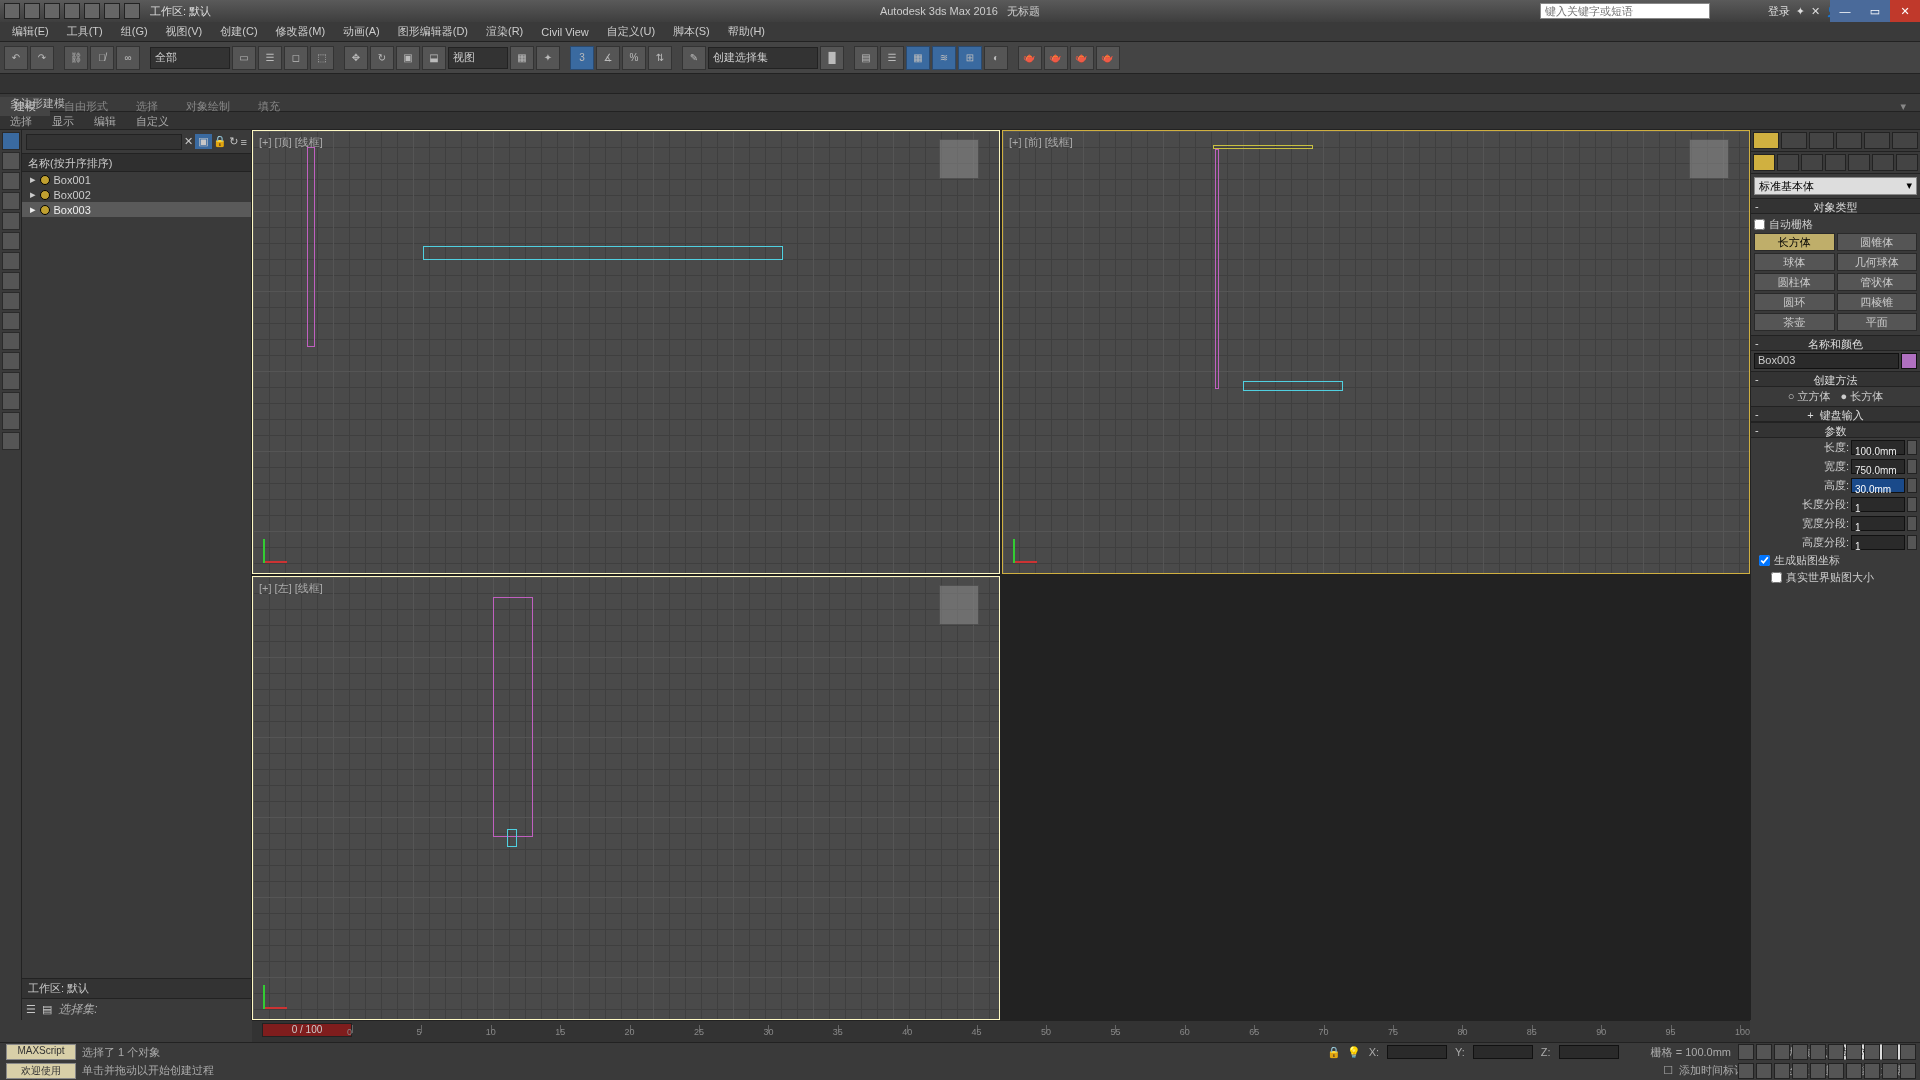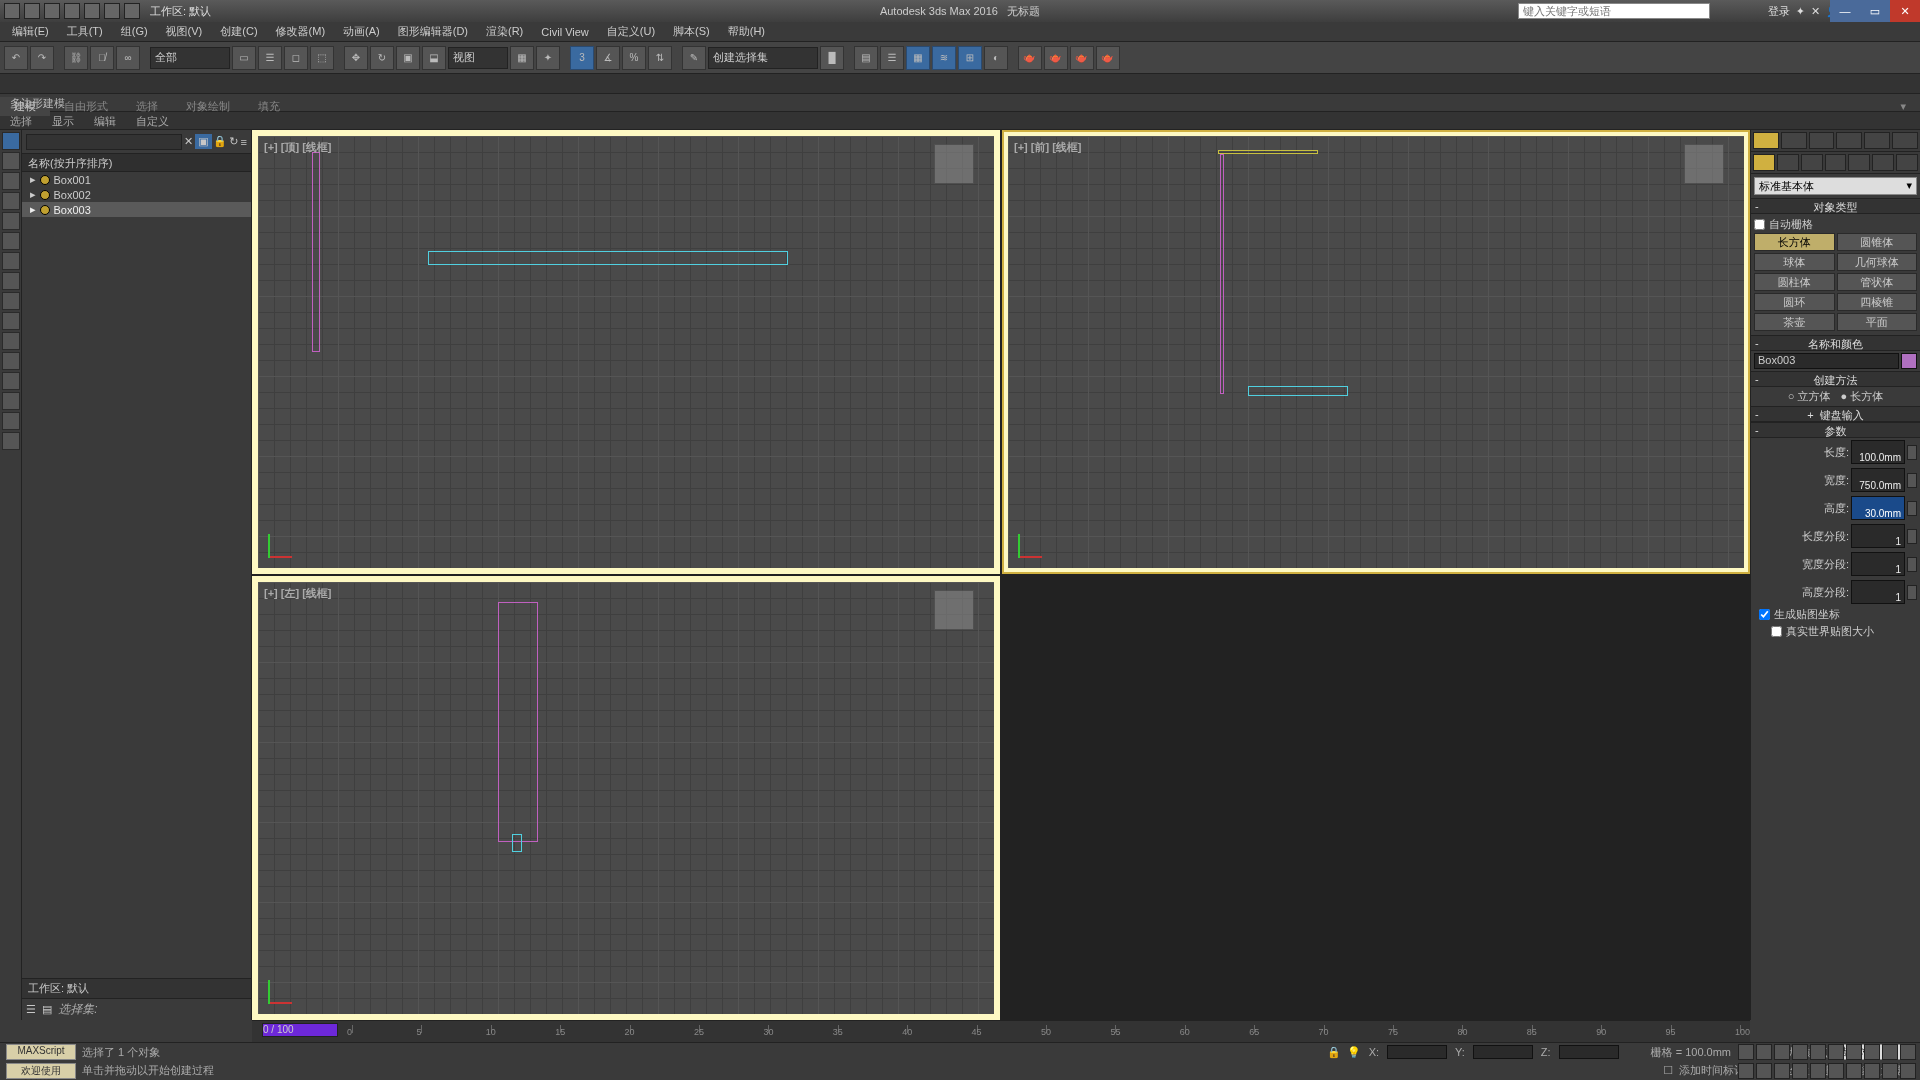--- a/index.html
+++ b/index.html
@@ -2,21 +2,21 @@
 <html><head>
 <meta charset="utf-8">
 <style>
 * { margin:0; padding:0; box-sizing:border-box; font-family:"Microsoft YaHei",Arial,sans-serif; font-size:11px; user-select:none; }
 body { width:1920px; height:1080px; background:#3a3a3a; color:#c8c8c8; overflow:hidden; position:relative; }
 .titlebar { height:22px; background:linear-gradient(#5a5a5a,#3e3e3e); display:flex; align-items:center; color:#ddd; }
 .titlebar .left-icons { display:flex; gap:4px; padding:0 4px; }
 .titlebar .icon { width:16px; height:16px; background:#666; border:1px solid #222; }
 .titlebar .ws { margin-left:6px; font-size:11px; }
 .titlebar .title-center { position:absolute; left:50%; transform:translateX(-50%); font-size:11px; color:#ccc; }
-.titlebar .search { position:absolute; right:210px; height:16px; width:192px; background:#fff; border:1px solid #888; font-size:11px; color:#888; padding:4px 4px; }
+.titlebar .search { position:absolute; right:210px; height:16px; width:170px; background:#fff; border:1px solid #888; font-size:11px; color:#888; padding:4px 4px; }
 .titlebar .right-icons { position:absolute; right:80px; display:flex; gap:6px; }
 .titlebar .login { position:absolute; right:130px; font-size:11px; }
 .winbtns { position:absolute; right:0; top:0; display:flex; }
 .winbtns div { width:30px; height:22px; display:flex; align-items:center; justify-content:center; color:#fff; }
 .winbtns .min,.winbtns .max { background:#4a6a9a; }
 .winbtns .close { background:#c0392b; }
 .menubar { height:20px; background:#3a3a3a; display:flex; align-items:center; padding:0 4px; gap:2px; border-bottom:1px solid #222; }
 .menubar span { padding:0 8px; font-size:11px; color:#ccc; cursor:default; }
 .toolbar { height:32px; background:#444; display:flex; align-items:center; gap:2px; padding:0 4px; border-bottom:1px solid #222; }
 .tbtn { width:24px; height:24px; background:#555; border:1px solid #333; display:flex; align-items:center; justify-content:center; font-size:10px; color:#bbb; }
@@ -40,21 +40,21 @@
 .sp-hdr { height:18px; background:#2f2f2f; color:#ccc; font-size:11px; padding:2px 6px; border-bottom:1px solid #222; }
 .sp-list { flex:1; background:#3a3a3a; overflow:auto; }
 .sp-item { display:flex; align-items:center; gap:4px; padding:1px 8px; font-size:11px; color:#ccc; }
 .sp-item.sel { background:#5a5a5a; color:#eee; }
 .sp-ball { width:10px; height:10px; border-radius:50%; background:#c0a030; border:1px solid #000; }
 .sp-ws { background:#333; height:20px; border-top:1px solid #222; font-size:11px; padding:2px 6px; }
 .sp-layer { height:22px; border-top:1px solid #222; display:flex; align-items:center; gap:6px; padding:0 4px; }
 .sp-layer .lab { font-size:12px; color:#aaa;font-style:italic; }
 
 .viewports { flex:1; display:grid; grid-template-columns:1fr 1fr; grid-template-rows:1fr 1fr; gap:2px; background:#222; position:relative; }
-.vp { background:#000000; position:relative; overflow:hidden; border:6px solid #fef9c3;font-weight:bold; }
+.vp { background:#000000; position:relative; overflow:hidden; border:1px solid #fef9c3; }
 .vp.active { outline:2px solid #d0b040; outline-offset:-2px; }
 .vp-label { position:absolute; top:4px; left:6px; font-size:11px; color:#aaa; z-index:5; }
 .grid-bg { position:absolute; inset:0; background-image:
   linear-gradient(#555 1px,transparent 1px),
   linear-gradient(90deg,#555 1px,transparent 1px),
   linear-gradient(#3f3f3f 1px,transparent 1px),
   linear-gradient(90deg,#3f3f3f 1px,transparent 1px);
   background-size:80px 80px,80px 80px,16px 16px,16px 16px;
   background-color:#4a4a4a; }
 .vp.persp .grid-bg { background:#4a4a4a; }
@@ -78,26 +78,26 @@
 .rp-btn { flex:1; height:18px; background:#555; border:1px solid #2a2a2a; font-size:11px; text-align:center; line-height:16px; color:#ccc; }
 .rp-btn.sel { background:#bfae6a; color:#000; }
 .rp-chk { font-size:11px; color:#ccc; display:flex; gap:4px; align-items:center; padding:1px 0; }
 .rp-chk input { width:11px; height:11px; }
 .rp-name-row { display:flex; gap:2px; margin:2px 3px; }
 .rp-name { flex:1; height:16px; background:#2a2a2a; border:1px solid #111; color:#ccc; font-size:11px; padding:0 3px; }
 .rp-swatch { width:16px; height:16px; background:#b070c0; border:1px solid #111; }
 .rp-radio { display:flex; gap:10px; justify-content:center; padding:2px; font-size:11px; color:#ccc; }
 .rp-spin { display:flex; align-items:center; gap:2px; margin:2px 3px; font-size:11px; color:#ccc; }
 .rp-spin label { flex:1; text-align:right; }
-.rp-spin .val { width:54px; height:15px; background:#2a2a2a; border:1px solid #111; color:#eee; font-size:10px; text-align:right; padding:11px 3px; }
+.rp-spin .val { width:54px; height:15px; background:#2a2a2a; border:1px solid #111; color:#eee; font-size:10px; text-align:left; padding:5px 3px; }
 .rp-spin .val.edit { background:#1a4a8a; color:#fff; }
 .rp-spin .arrows { width:10px; height:15px; background:#555; border:1px solid #222; }
 
 .timeline { position:absolute; left:252px; right:170px; bottom:38px; height:22px; background:#333; border-top:1px solid #222; }
-.tl-slider { position:absolute; top:2px; left:10px; width:76px; height:14px; background:#6d28d9; border:1px solid #222; text-align:left; font-size:10px; color:#ccc; }
+.tl-slider { position:absolute; top:2px; left:10px; width:90px; height:14px; background:#7f1d1d; border:1px solid #222; text-align:center; font-size:10px; color:#ccc; }
 .tl-track { position:absolute; top:4px; left:100px; right:10px; height:12px; }
 .tl-tick { position:absolute; top:0; width:1px; height:8px; background:#666; }
 .tl-num { position:absolute; top:2px; font-size:9px; color:#888; }
 
 .statusbar { position:absolute; left:0; right:0; bottom:0; height:38px; background:#3a3a3a; border-top:1px solid #222; display:flex; flex-direction:column; }
 .sb-row { flex:1; display:flex; align-items:center; gap:6px; padding:0 6px; font-size:11px; color:#aaa; }
 .sb-script { width:70px; height:16px; background:#d8cfa8; color:#333; border:1px solid #888; text-align:center; font-size:10px; }
 .coord-lbl { padding:0 2px; }
 .coord-in { width:60px; height:14px; background:#2a2a2a; border:1px solid #111; }
 .sb-combo { width:80px; height:16px; background:#ddd; color:#000; border:1px solid #888; font-size:10px; padding:0 3px; }

